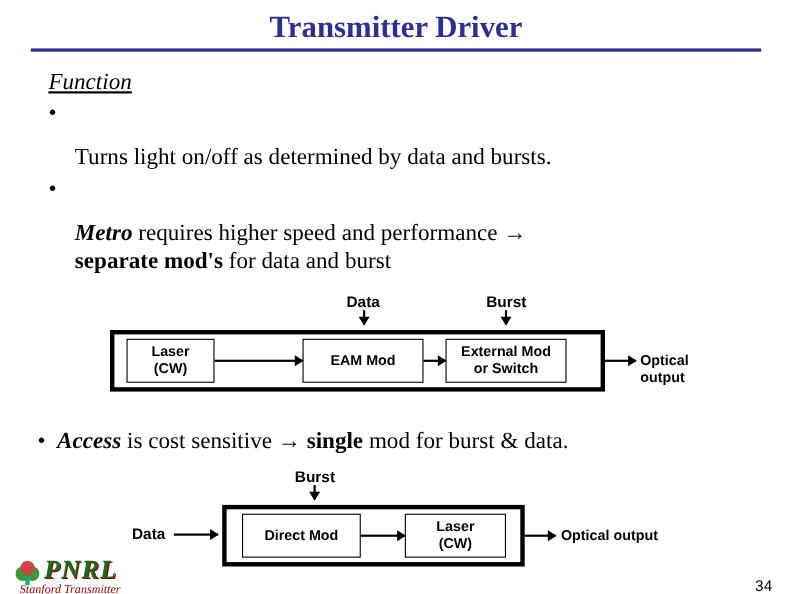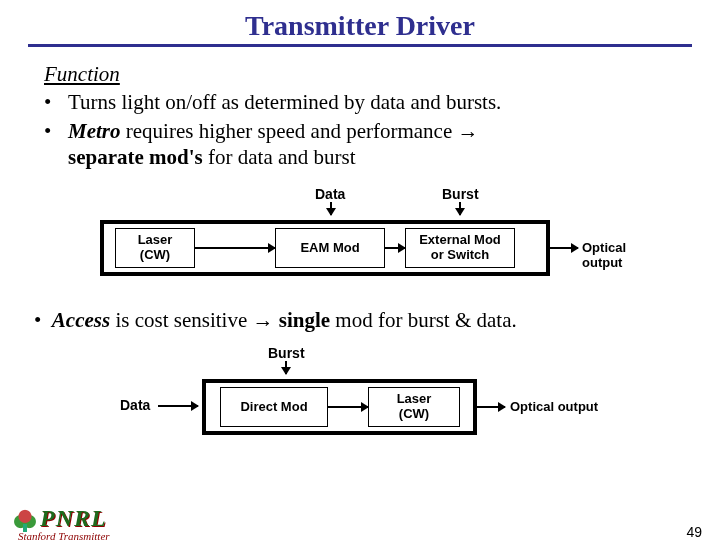--- a/index.html
+++ b/index.html
@@ -42,20 +42,21 @@
   .bullet {
     display: flex;
     margin-top: 2px;
   }
   .bullet .dot {
     width: 24px;
     flex: 0 0 24px;
   }
   .bullet .txt {
     flex: 1;
+    margin-top: 40px;
   }
   .bold { font-weight: bold; }
   .bold-em { font-weight: bold; font-style: italic; text-align: center; }
 
   
   .diag1 {
     position: relative;
     margin: 16px 0 0 80px;
     width: 560px;
     height: 100px;
@@ -357,14 +358,14 @@
   </div>
 
   <div class="footer-logo">
     <div class="pnrl">
       <div class="tree"></div>
       <span>PNRL</span>
     </div>
     <div class="su">Stanford Transmitter</div>
   </div>
 
-  <div class="page-num">49</div>
+  <div class="page-num">34</div>
 </div>
 
 </body></html>

